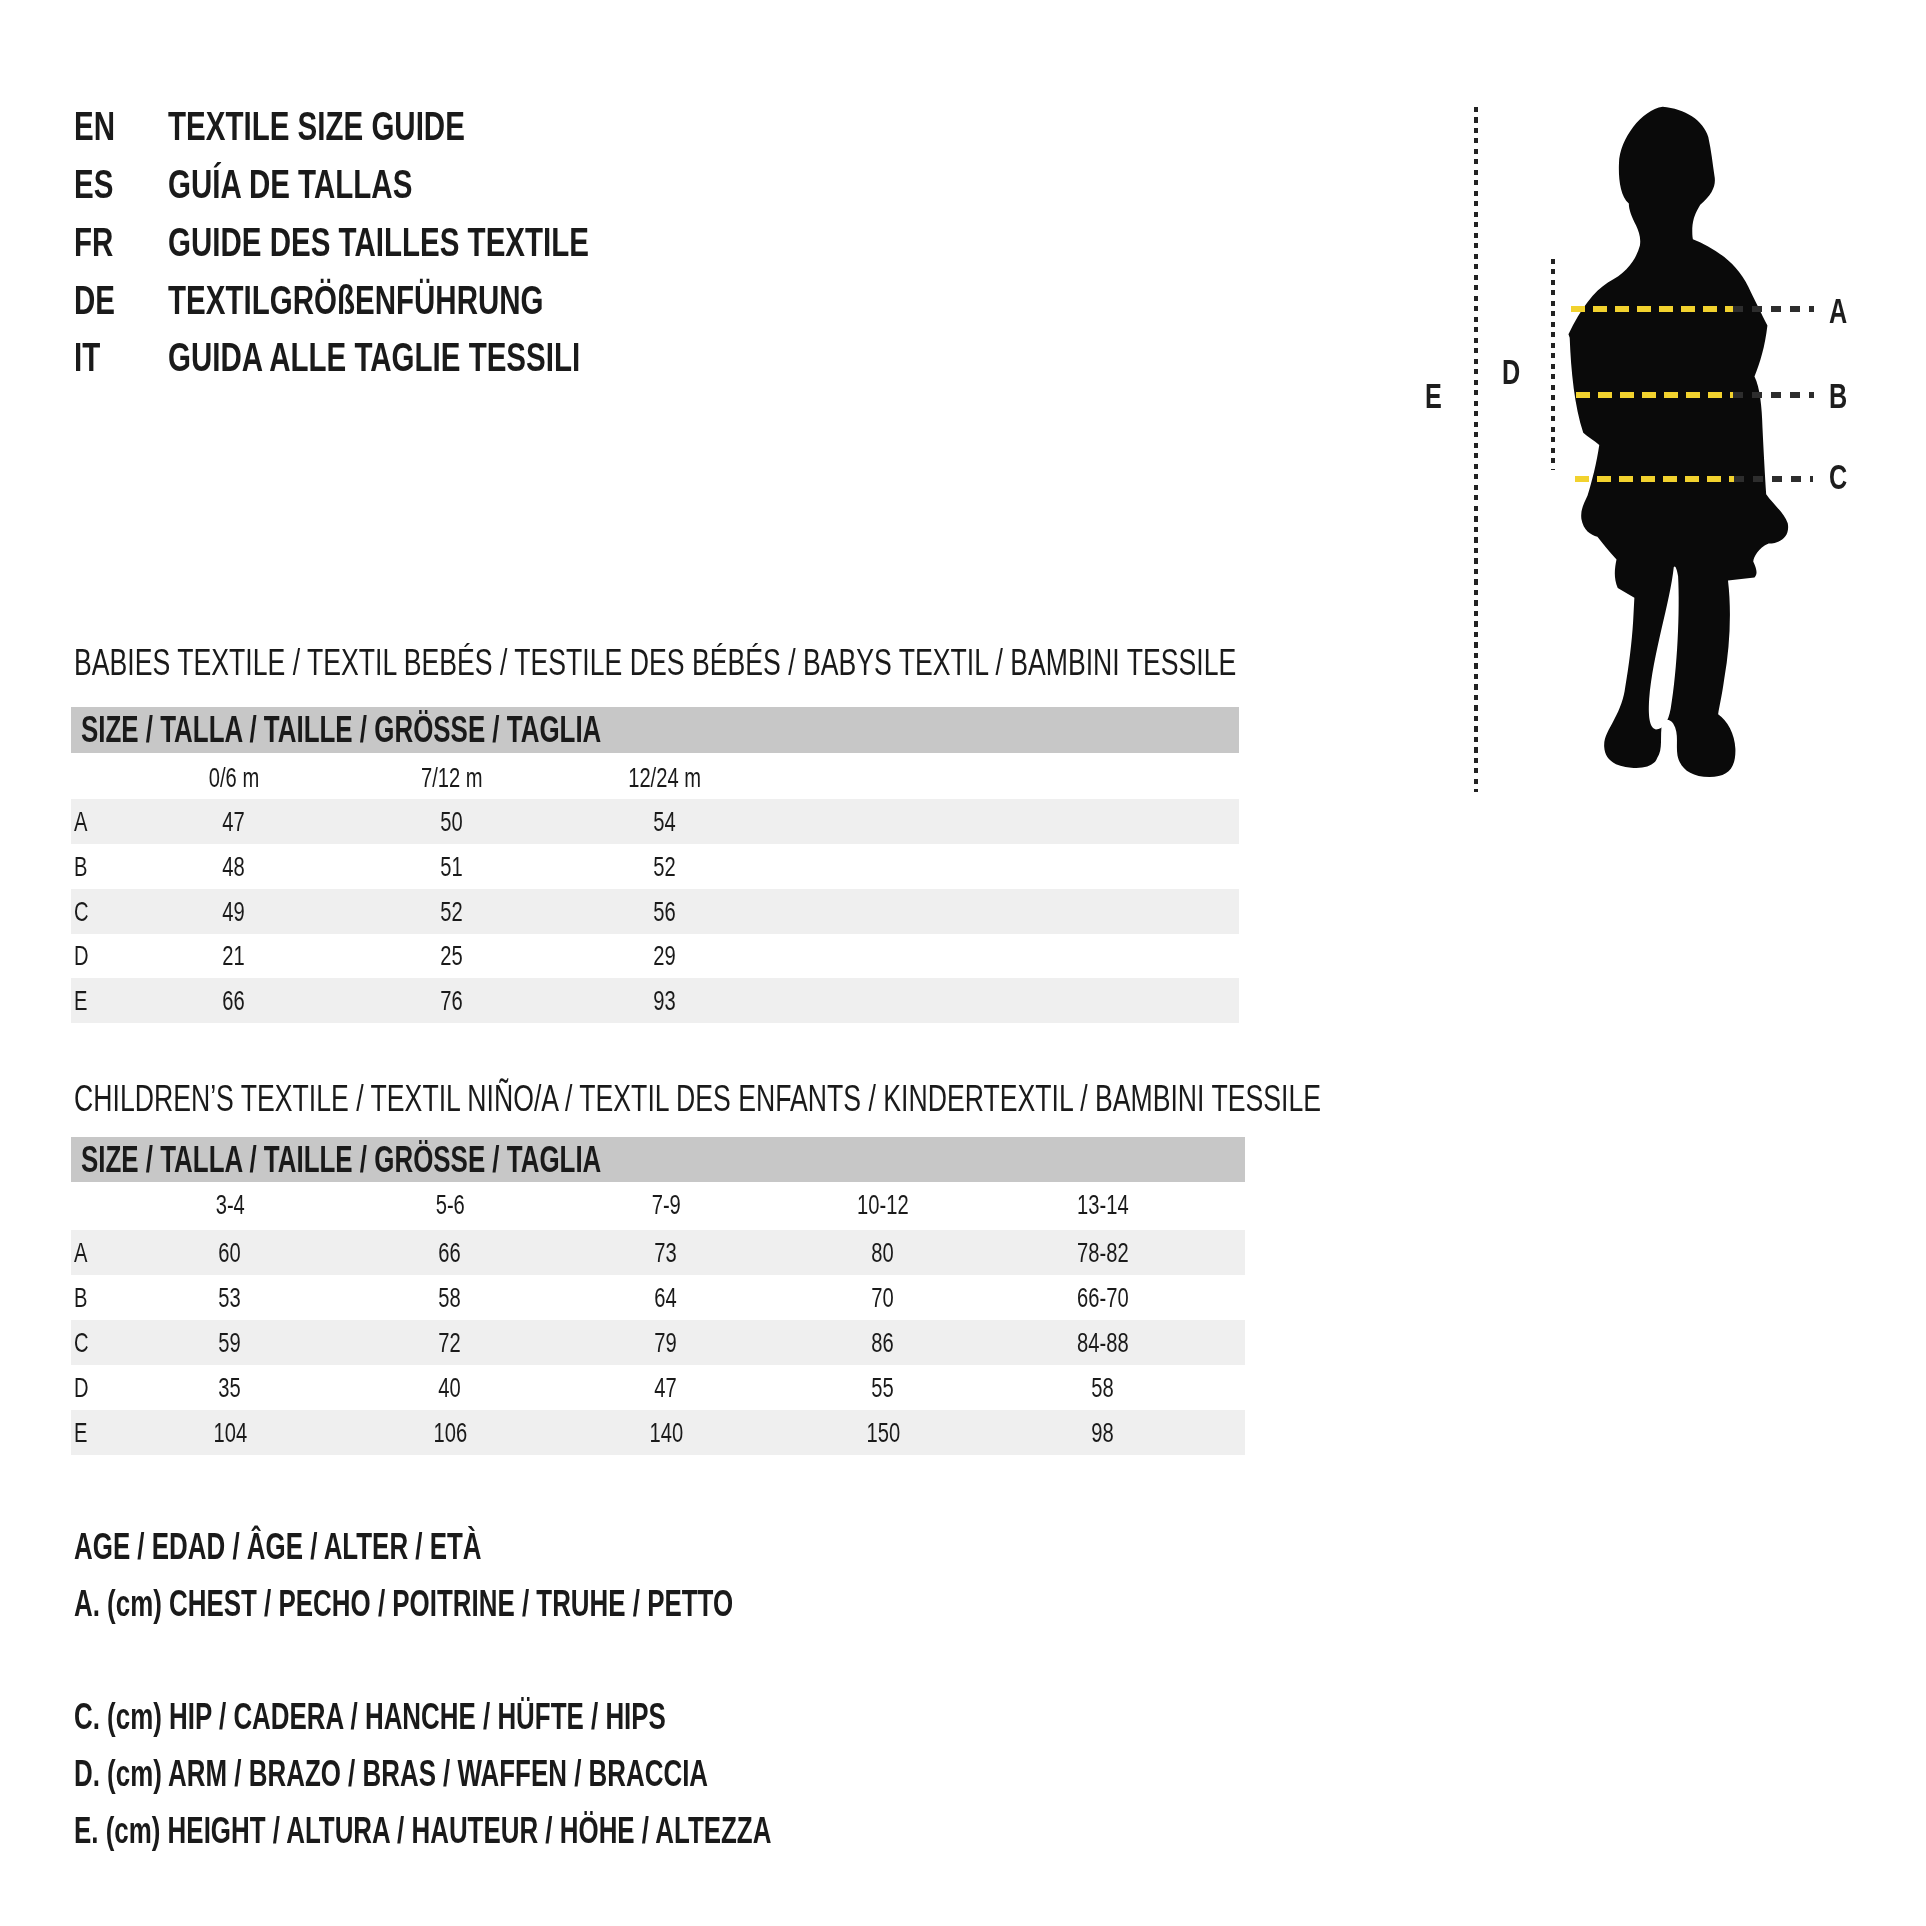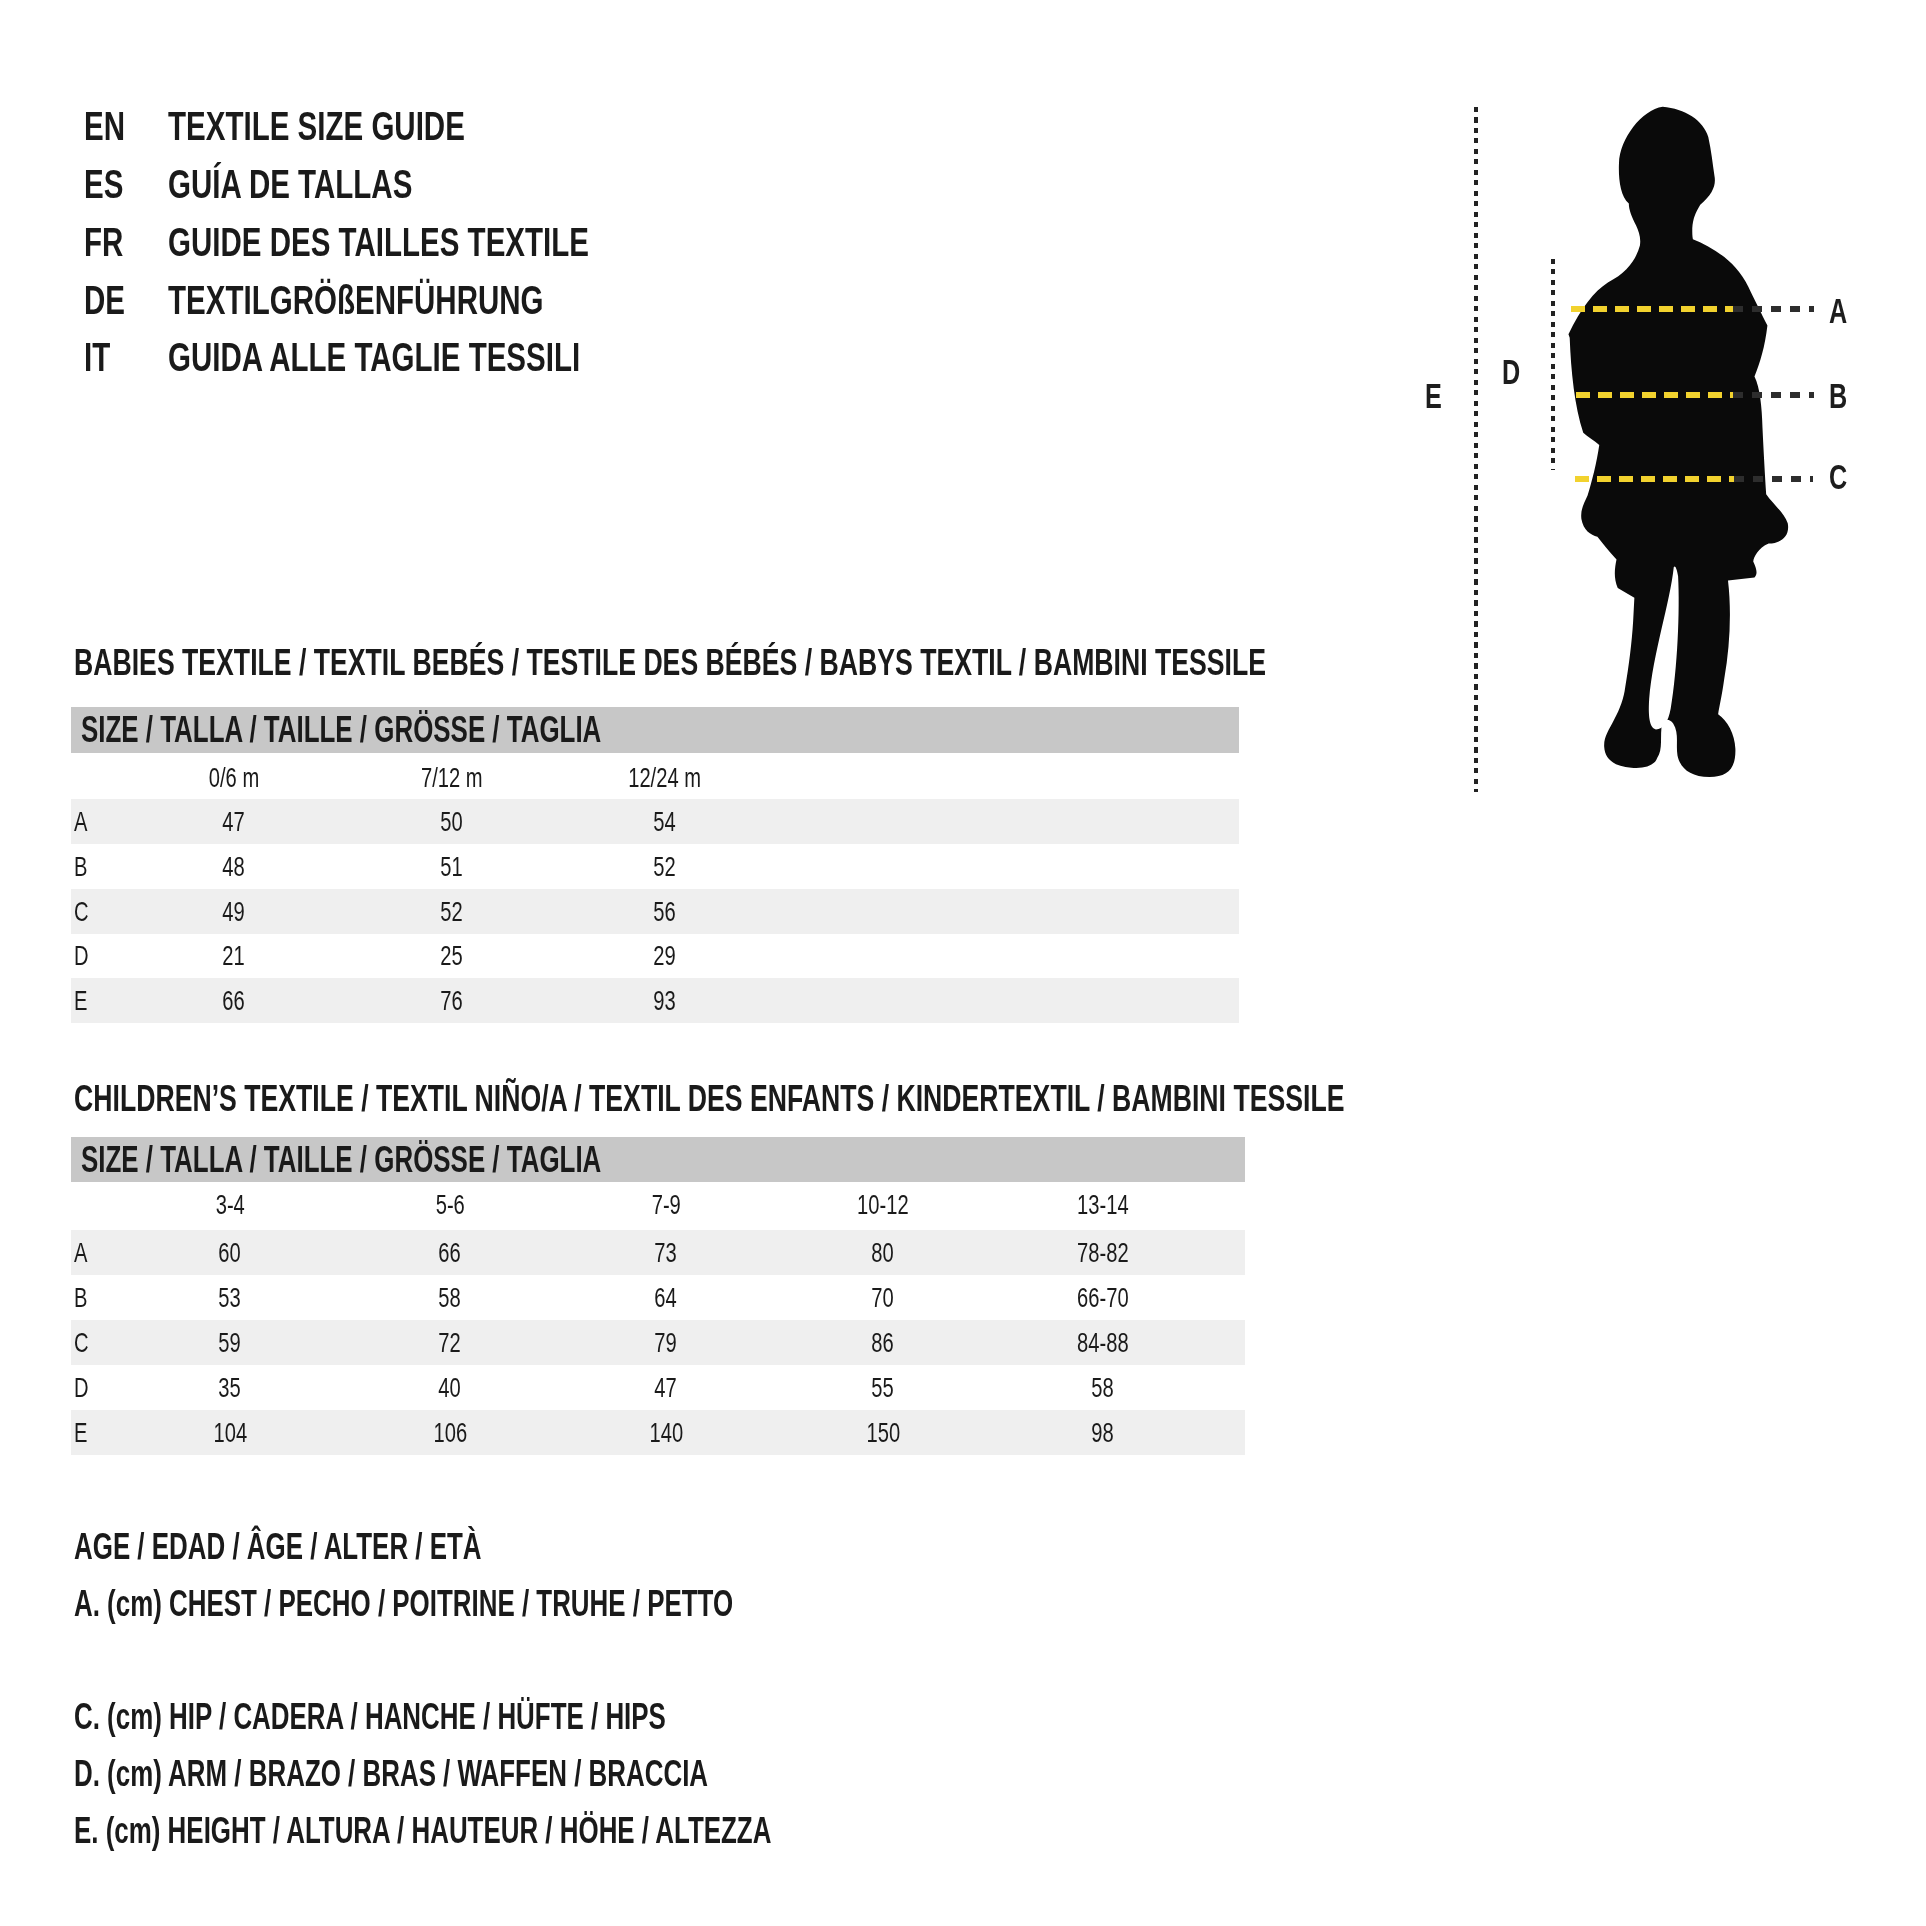--- a/index.html
+++ b/index.html
@@ -5,24 +5,24 @@
 <style>
   html,body{margin:0;padding:0;background:#fff;}
   #canvas{position:relative;width:1926px;height:1926px;background:#ffffff;
           font-family:"Liberation Sans","DejaVu Sans",sans-serif;color:#1a1a1a;overflow:hidden;}
   .abs{position:absolute;}
   
   .cx{display:inline-block;transform:scaleX(.72);transform-origin:0 50%;white-space:nowrap;}
   .cxc{display:inline-block;transform:scaleX(.72);transform-origin:50% 50%;white-space:nowrap;}
   
   .langrow{left:74px;height:43px;line-height:43px;font-size:41px;font-weight:700;}
-  .langcode{position:absolute;left:10px;top:0;}
+  .langcode{position:absolute;left:0;top:0;}
   .langtitle{position:absolute;left:94px;top:0;}
   
-  .secheading{left:74px;font-size:37px;font-weight:700;line-height:41px;}
+  .secheading{left:74px;font-size:37px;font-weight:400;line-height:41px;}
   
   .sizebar{left:71px;background:#c7c7c7;font-size:36px;font-weight:700;
            padding-left:10px;box-sizing:border-box;}
   
   .trow{left:71px;height:45px;line-height:45px;font-size:28px;font-weight:400;}
   .stripe{background:#efefef;}
   .rlabel{position:absolute;left:3.1px;top:0;width:86px;text-align:left;}
   .val{position:absolute;top:0;width:216px;text-align:center;}
   .colhead{font-weight:400;}
   

